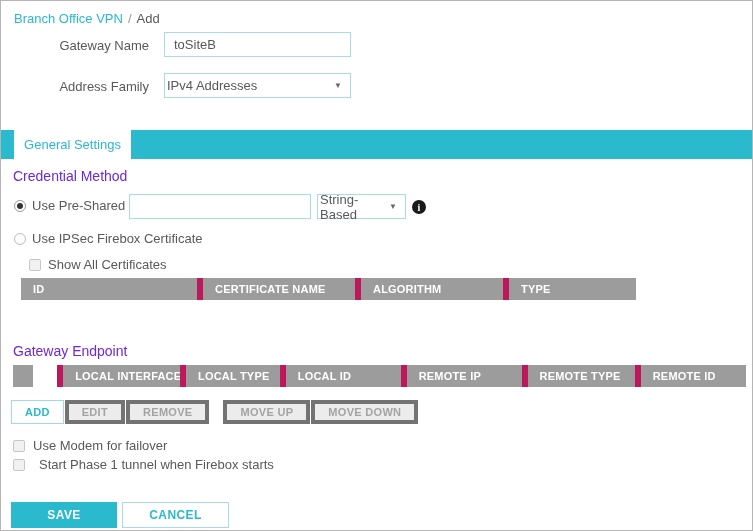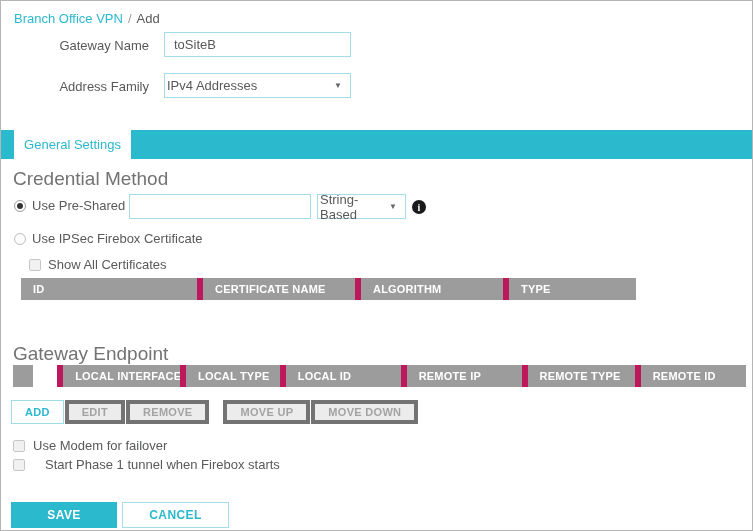--- a/index.html
+++ b/index.html
@@ -26,21 +26,21 @@
     align-items:center; justify-content:space-between; padding:0 8px 0 2px;
     cursor:pointer; color:#58595b; font-size:13px;
   }
   .select-arrow { font-size:8px; color:#666; line-height:1; }
   
   .tabbar { top:129px; left:0; width:751px; height:29px; background:#2bb9ce; }
   .tab { position:absolute; top:0; height:29px; line-height:29px; text-align:center; font-size:13px; cursor:pointer; }
   .tab-active { left:13px; width:117px; background:#fff; color:#2bb9ce; }
   .tab-idle { left:130px; width:113px; background:#2bb9ce; color:#fff; border-right:1px solid #fff; }
   
-  .section-h { font-size:19px; color:#737373; font-weight:400; }
+  .section-h { font-size:14px; color:#6d28d9; font-weight:400; }
   
   .radio { width:12px; height:12px; border-radius:50%; border:1px solid #9a9a9a; background:#fff; display:inline-block; position:relative; cursor:pointer; }
   .radio.sel::after { content:""; position:absolute; left:2px; top:2px; width:6px; height:6px; border-radius:50%; background:#343434; }
   .radio.unsel { border-color:#bcbcbc; background:#fdfdfd; }
   .checkbox { width:12px; height:12px; border:1px solid #c6c6c6; background:#f1f1f1; border-radius:2px; display:inline-block; cursor:pointer; }
   .ctl-label { color:#58595b; font-size:13px; cursor:default; }
   
   .info-icon { width:14px; height:14px; border-radius:50%; background:#1a1a1a; color:#fff;
     font-size:10px; font-weight:bold; font-family:"Liberation Serif",serif;
     display:inline-flex; align-items:center; justify-content:center; cursor:pointer; }
@@ -135,21 +135,21 @@
     <button class="ep-btn disabled">MOVE UP</button>
     <button class="ep-btn disabled">MOVE DOWN</button>
   </div>
 
   <div class="abs inline" style="top:437px; left:12px;">
     <span class="checkbox"></span>
     <span class="ctl-label" style="margin-left:8px;">Use Modem for failover</span>
   </div>
   <div class="abs inline" style="top:456px; left:12px;">
     <span class="checkbox"></span>
-    <span class="ctl-label" style="margin-left:20px;">Start Phase 1 tunnel when Firebox starts</span>
+    <span class="ctl-label" style="margin-left:14px;">Start Phase 1 tunnel when Firebox starts</span>
   </div>
 
   <div class="abs inline" style="top:501px; left:10px;">
     <button class="save-btn">SAVE</button>
     <button class="cancel-btn">CANCEL</button>
   </div>
 
 </div>
 
 </body></html>

